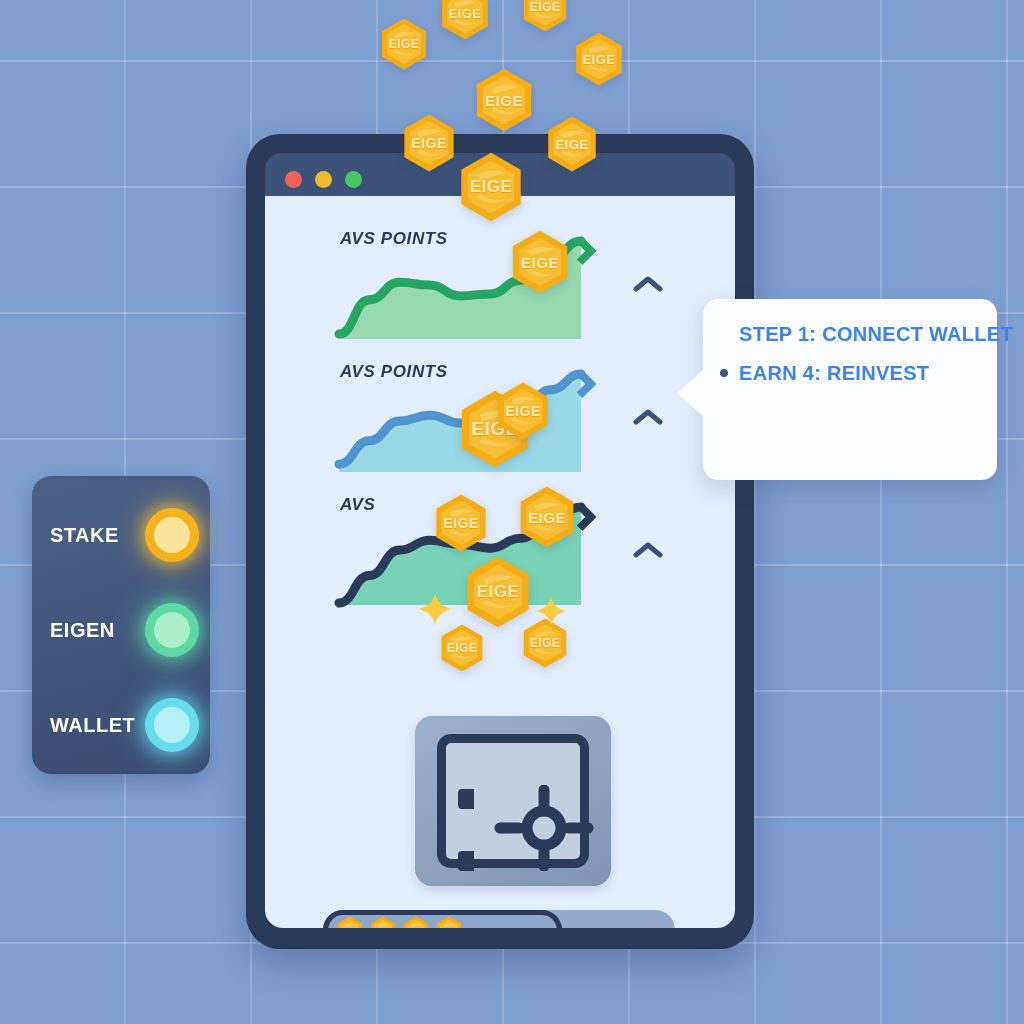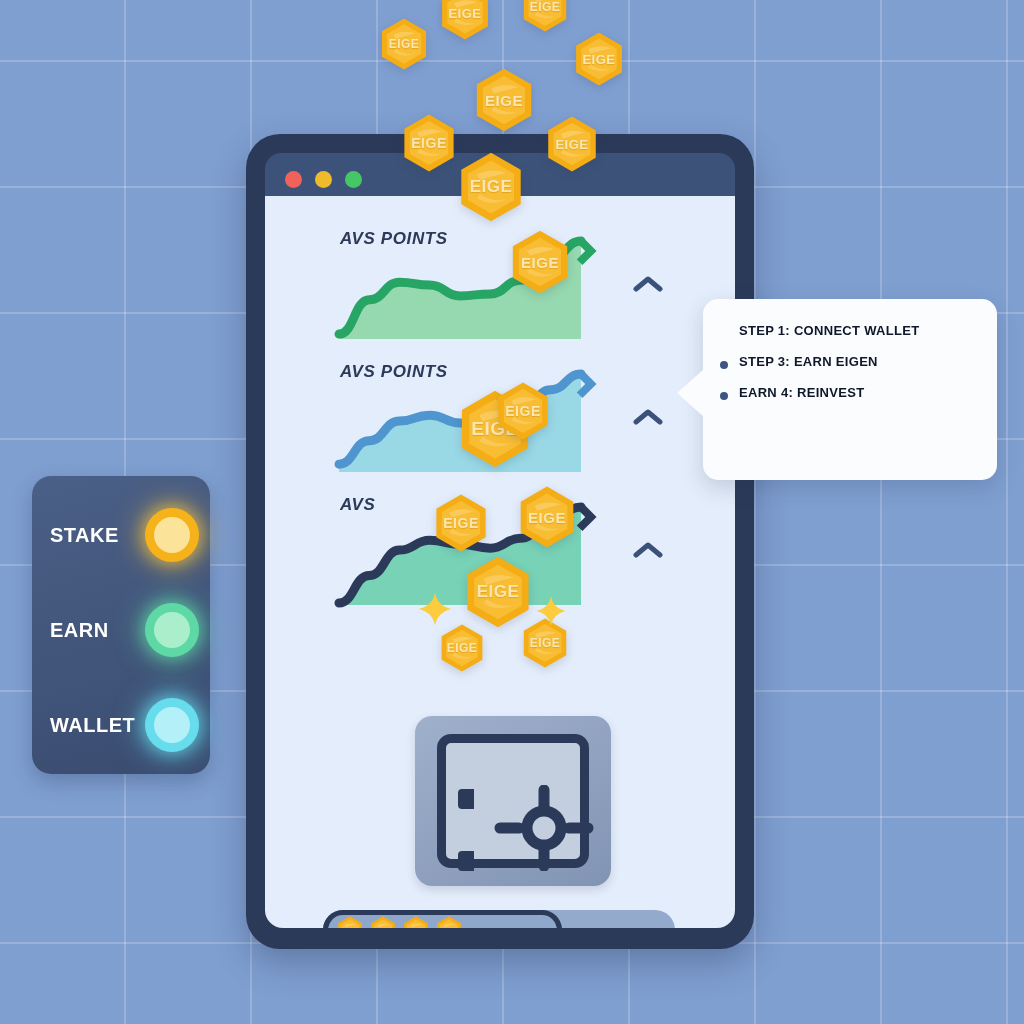--- a/index.html
+++ b/index.html
@@ -124,21 +124,21 @@
     box-shadow:0 8px 22px rgba(32,48,80,.18);
     padding:24px 20px 0 36px;
   }
   #callout-pointer{
     position:absolute; left:-26px; top:70px; width:0; height:0;
     border-top:24px solid transparent;
     border-bottom:24px solid transparent;
     border-right:27px solid #fbfcfe;
   }
   .callout-item{
-    position:relative; color:#0f172a; font-size:13px; font-weight:bold;
+    position:relative; color:#3b82f6; font-size:20px; font-weight:bold;
     letter-spacing:.3px; margin-bottom:16px; white-space:nowrap;
   }
   .callout-item .bullet{
     position:absolute; left:-19px; top:7px; width:8px; height:8px;
     border-radius:50%; background:#3d567f;
   }
   .callout-item.no-bullet{ margin-left:0px; }
 </style>
 </head>
 <body>
@@ -146,21 +146,21 @@
 <div id="bg-grid"></div>
 
 <div id="control-panel">
     <div class="control-row" style="top: 26px;">
       <span class="control-label">STAKE</span>
       <span class="control-led" style="background: rgb(246, 178, 27); box-shadow: rgba(246, 195, 60, 0.4) 0px 0px 26px 8px, rgba(246, 195, 60, 0.533) 0px 0px 14px 3px;">
         <span class="led-core" style="background: rgb(251, 227, 154);"></span>
       </span>
     </div>
     <div class="control-row" style="top: 121px;">
-      <span class="control-label">EARN</span>
+      <span class="control-label">EIGEN</span>
       <span class="control-led" style="background: rgb(94, 217, 166); box-shadow: rgba(95, 217, 167, 0.4) 0px 0px 26px 8px, rgba(95, 217, 167, 0.533) 0px 0px 14px 3px;">
         <span class="led-core" style="background: rgb(170, 238, 203);"></span>
       </span>
     </div>
     <div class="control-row" style="top: 216px;">
       <span class="control-label">WALLET</span>
       <span class="control-led" style="background: rgb(102, 220, 236); box-shadow: rgba(99, 220, 237, 0.4) 0px 0px 26px 8px, rgba(99, 220, 237, 0.533) 0px 0px 14px 3px;">
         <span class="led-core" style="background: rgb(180, 240, 247);"></span>
       </span>
     </div>
@@ -420,16 +420,15 @@
     </svg>
     <svg viewBox="0 0 100 100" width="30" height="30" class="sparkle" style="position: absolute; left: 536px; top: 596px;">
       <path d="M50 2 Q57 40 98 50 Q57 60 50 98 Q43 60 2 50 Q43 40 50 2 Z" fill="#fbcc3e"></path>
     </svg>
   </div>
 
 <div id="callout">
   <div id="callout-pointer"></div>
   <div id="callout-list">
       <div class="callout-item no-bullet"><span>STEP 1: CONNECT WALLET</span></div>
-      <div class="callout-item"><span class="bullet"></span><span>STEP 3: EARN EIGEN</span></div>
       <div class="callout-item"><span class="bullet"></span><span>EARN 4: REINVEST</span></div>
     </div>
 </div>
 
 </body></html>

